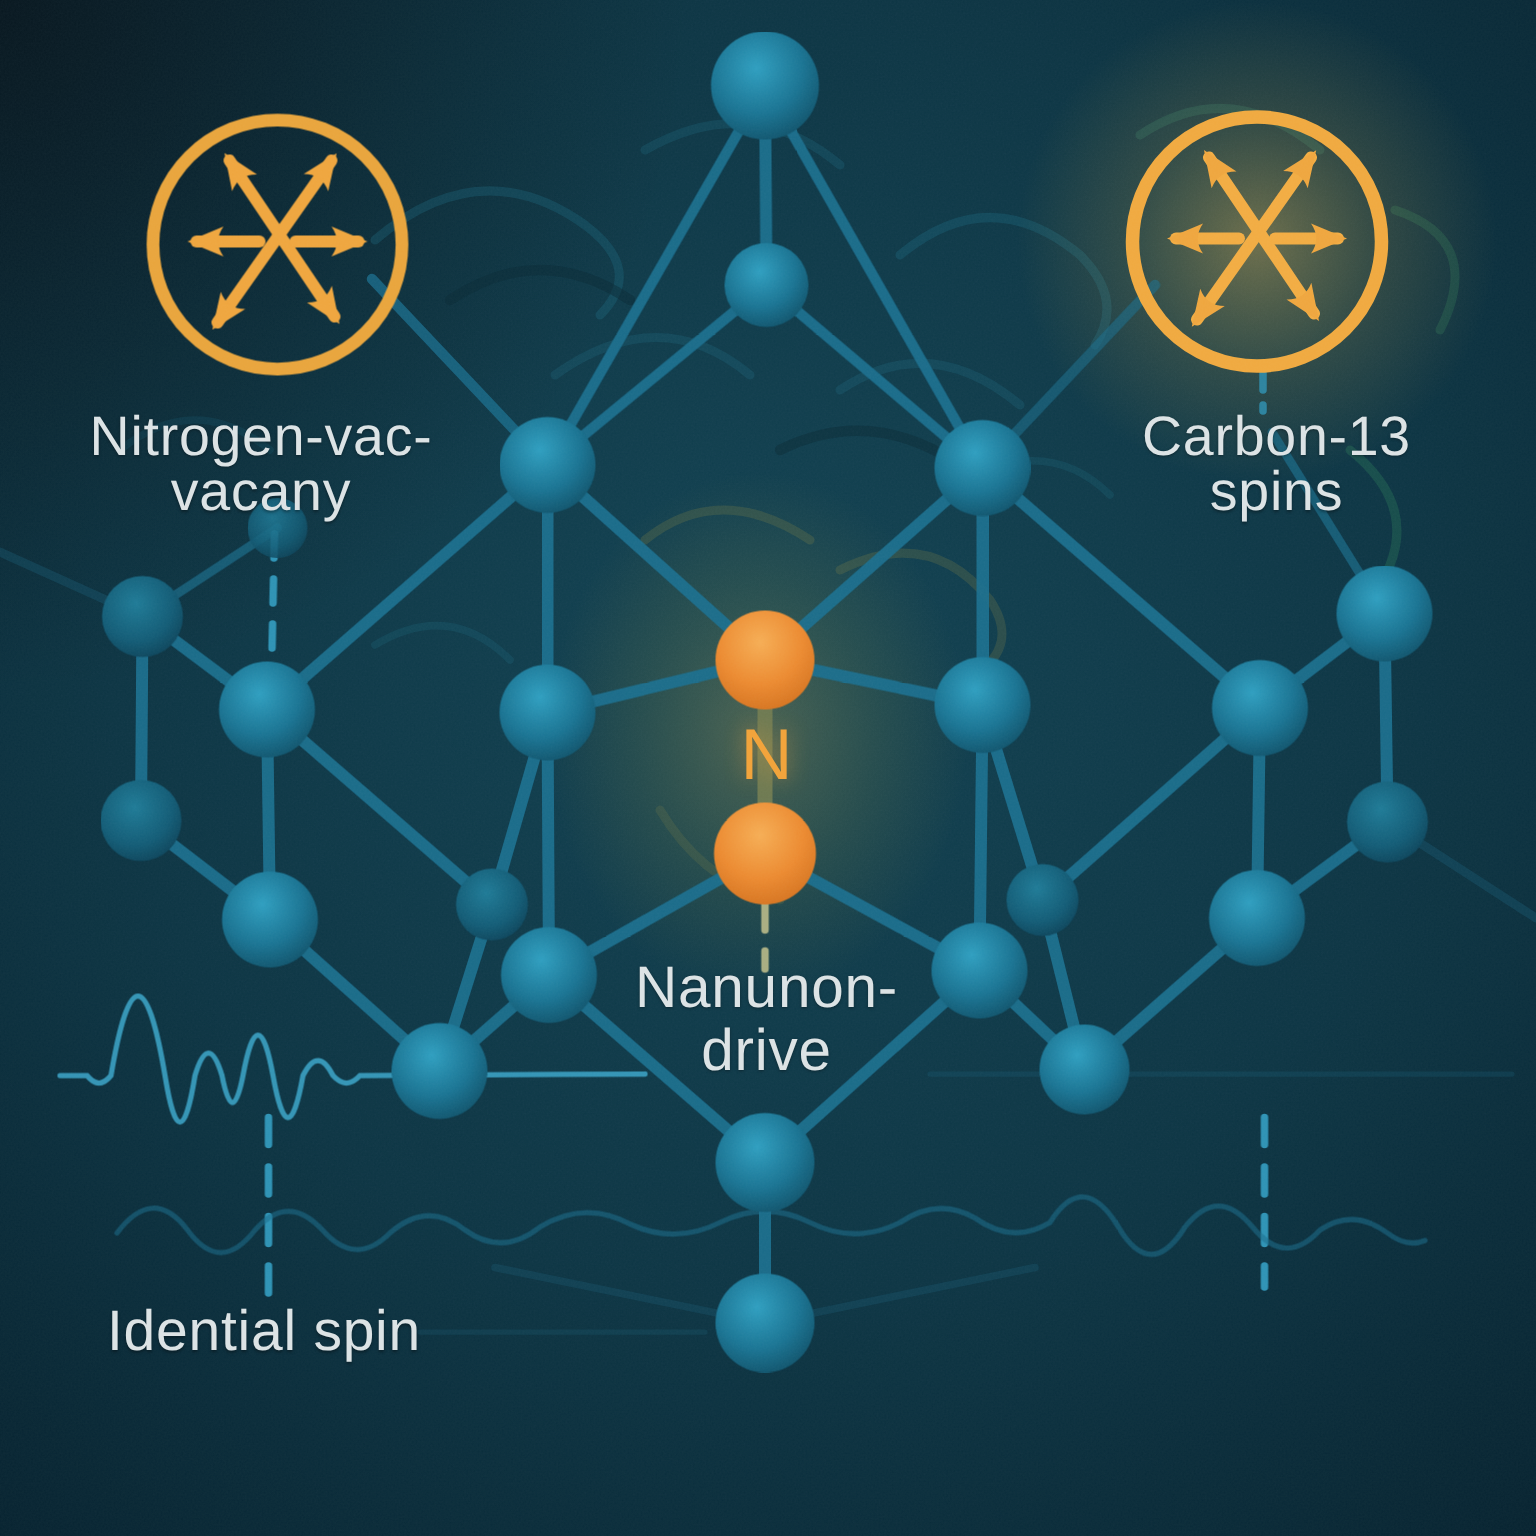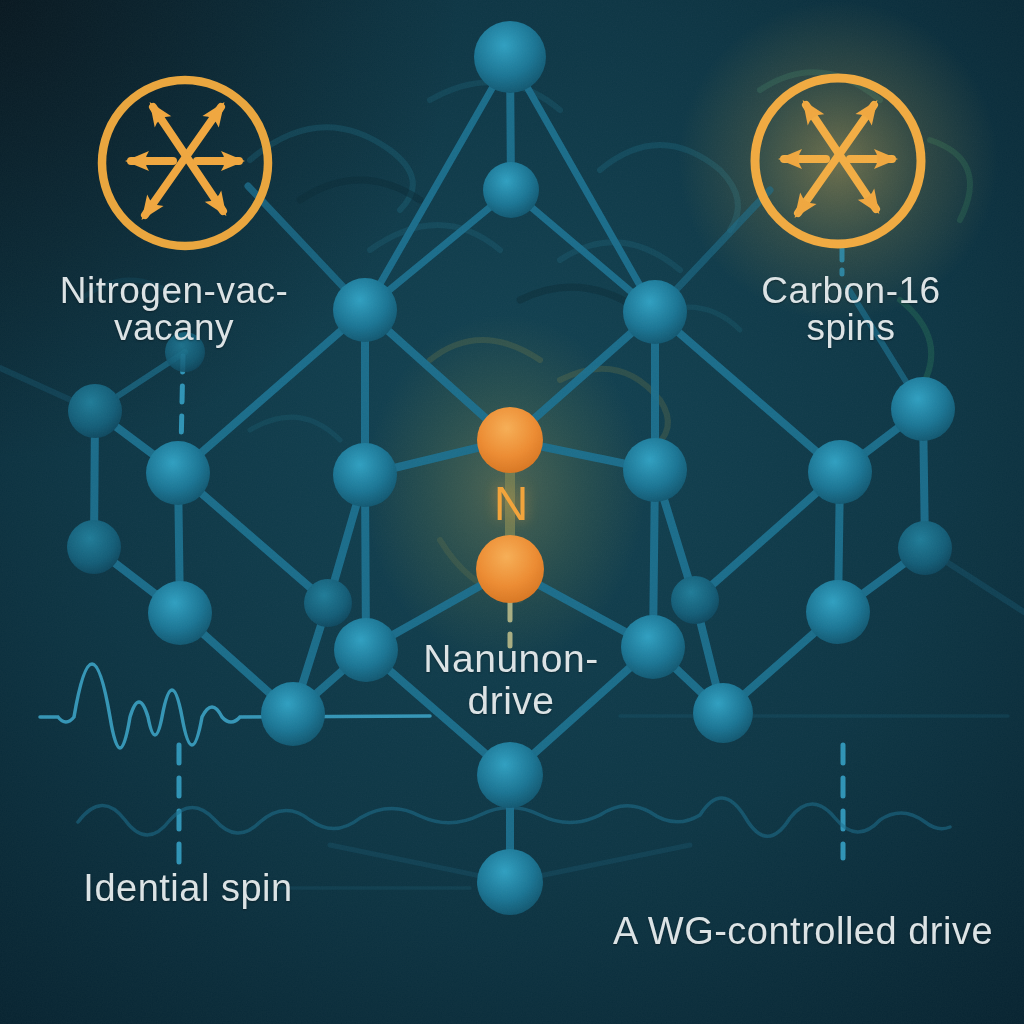--- a/index.html
+++ b/index.html
@@ -225,30 +225,29 @@
 
   <rect width="1024" height="1024" filter="url(#noiseF)"></rect>
 </svg>
 
 <div class="lbl lbl-top" style="left:174px;top:272px;">
   <div>Nitrogen-vac-</div>
   <div>vacany</div>
 </div>
 
 <div class="lbl lbl-top" style="left:851px;top:272px;">
-  <div>Carbon-16</div>
+  <div>Carbon-13</div>
   <div>spins</div>
 </div>
 
 <div class="lbl-n" style="left:511px;top:476px;">N</div>
 
 <div class="lbl lbl-nano" style="left:511px;top:638px;">
   <div>Nanunon-</div>
   <div>drive</div>
 </div>
 
-<div class="lbl lbl-ident" style="left:188px;top:866px;">
+<div class="lbl lbl-ident" style="left:176px;top:866px;">
   <div>Idential spin</div>
 </div>
 
-<div class="lbl lbl-awg" style="left:803px;top:911px;">A WG-controlled drive</div>
 
 </div>
 
 </body></html>

